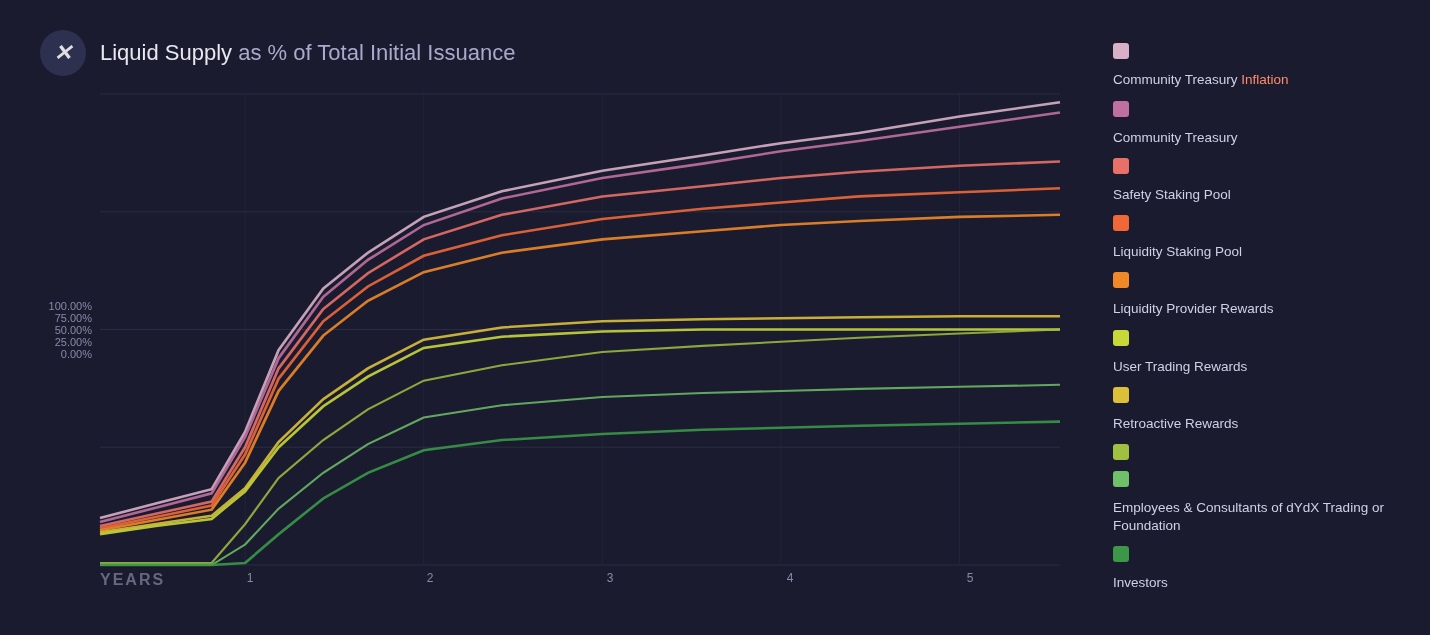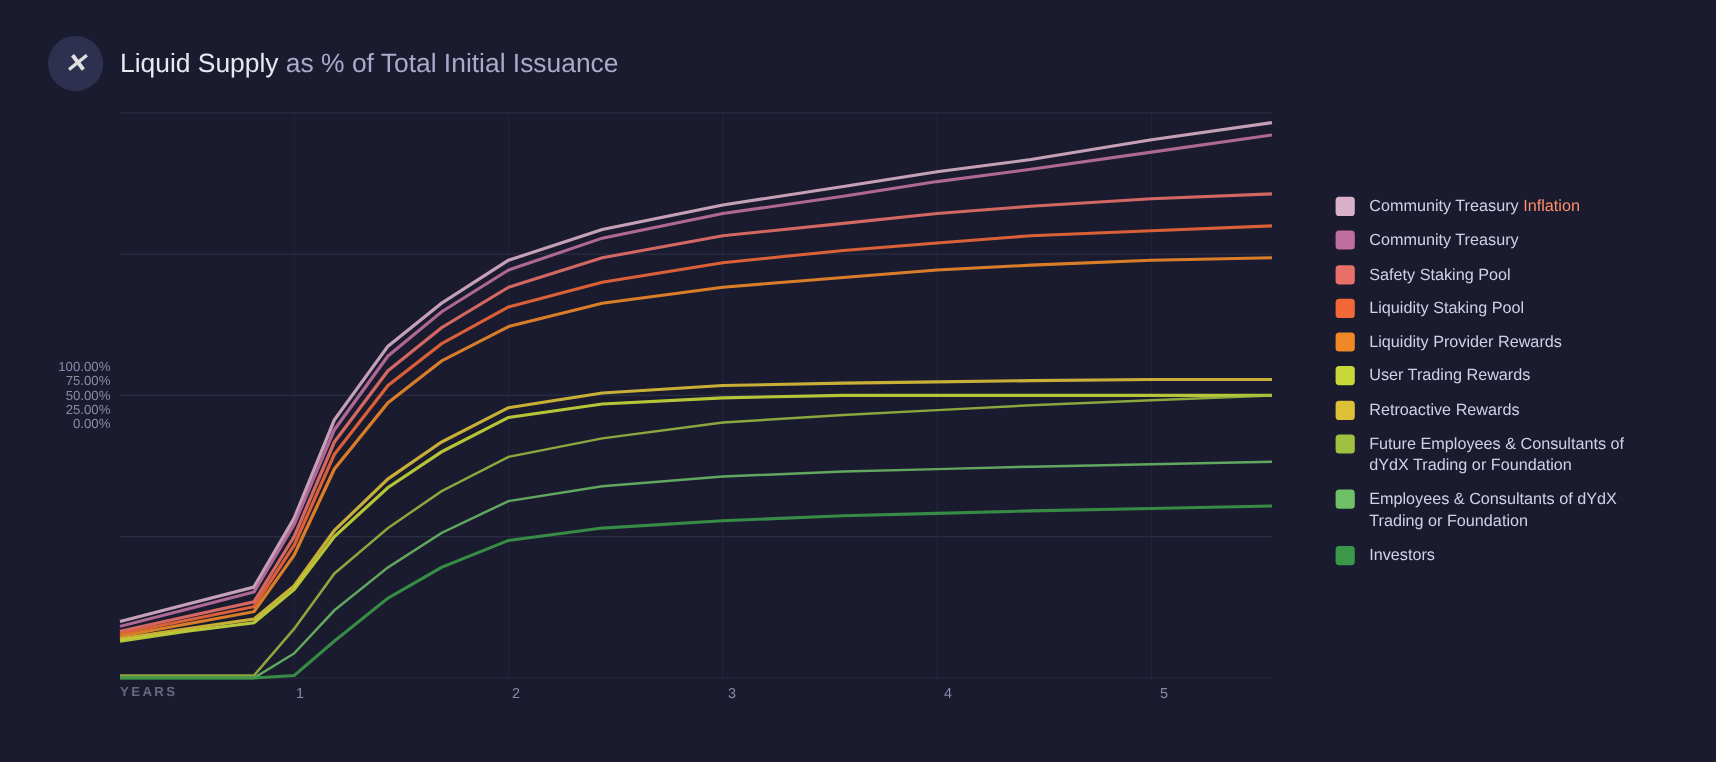--- a/index.html
+++ b/index.html
@@ -110,21 +110,21 @@
     }
 
     .x-labels {
       display: flex;
       align-items: flex-start;
       padding-top: 6px;
       gap: 0;
     }
 
     .x-label-years {
-      font-size: 11px;
+      font-size: 16px;
       color: #666880;
       letter-spacing: 2px;
       font-weight: 600;
       width: 60px;
     }
 
     .x-label-num {
       font-size: 12px;
       color: #888aaa;
       flex: 1;
@@ -147,20 +147,21 @@
       gap: 0;
       padding: 10px 0 10px 10px;
       flex-shrink: 0;
     }
 
     .legend-item {
       display: flex;
       align-items: flex-start;
       gap: 12px;
       padding: 5px 13px;
+      flex-direction: column;
     }
 
     .legend-swatch {
       width: 16px;
       height: 16px;
       border-radius: 3px;
       flex-shrink: 0;
       margin-top: 1px;
     }
 
@@ -272,21 +273,20 @@
     <div class="legend-item">
       <div class="legend-swatch" style="background:#c8d838;"></div>
       <span class="legend-text">User Trading Rewards</span>
     </div>
     <div class="legend-item">
       <div class="legend-swatch" style="background:#dcc038;"></div>
       <span class="legend-text">Retroactive Rewards</span>
     </div>
     <div class="legend-item">
       <div class="legend-swatch" style="background:#a0c040;"></div>
-      <span class="legend-text">Future Employees &amp; Consultants of dYdX Trading or Foundation</span>
     </div>
     <div class="legend-item">
       <div class="legend-swatch" style="background:#70c068;"></div>
       <span class="legend-text">Employees &amp; Consultants of dYdX Trading or Foundation</span>
     </div>
     <div class="legend-item">
       <div class="legend-swatch" style="background:#3a9848;"></div>
       <span class="legend-text">Investors</span>
     </div>
   </div>

